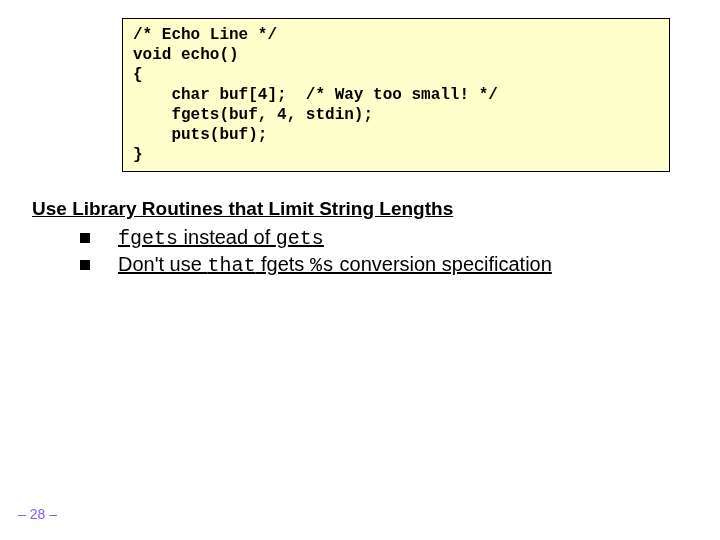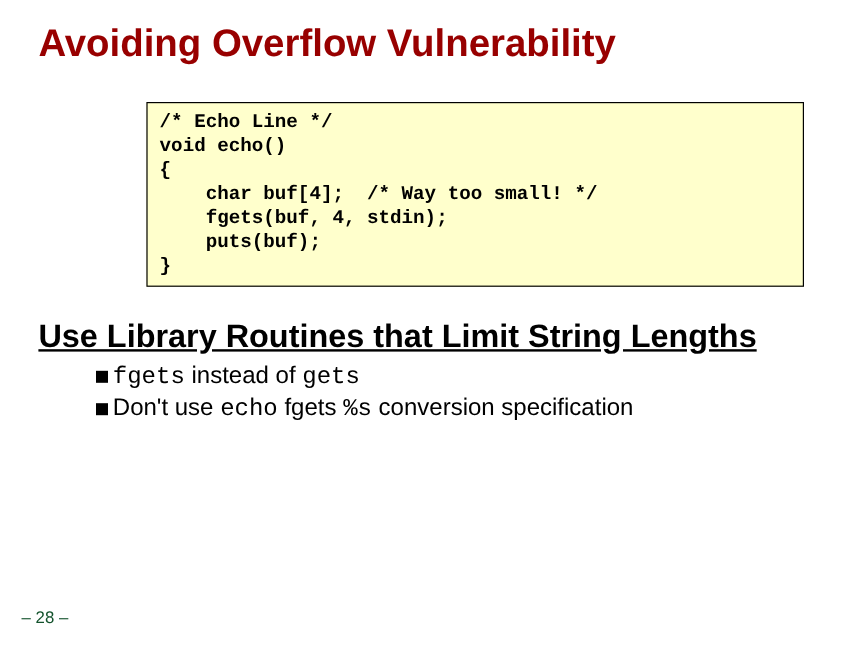--- a/index.html
+++ b/index.html
@@ -31,36 +31,37 @@
     border: 1.5px solid #000;
     padding: 6px 10px 6px 10px;
     font-family: "Courier New", Courier, monospace;
     font-size: 16px;
     font-weight: bold;
     line-height: 1.25;
     white-space: pre;
     box-sizing: border-box;
   }
   .subhead {
-    font-size: 27px;
+    font-size: 19px;
     font-weight: bold;
     color: #000;
     text-decoration: underline;
     margin: 0 0 6px 0;
   }
   .bullets {
     list-style: none;
     margin: 0 0 0 48px;
     padding: 0;
   }
   .bullets > li {
     font-size: 20px;
     margin: 3px 0;
     position: relative;
-    padding-left: 14px;
+    padding-left: 38px;
+    text-decoration: underline;
   }
   .bullets > li::before {
     content: "";
     position: absolute;
     left: 0;
     top: 7px;
     width: 10px;
     height: 10px;
     background: #000;
   }
@@ -86,44 +87,43 @@
     border-radius: 50%;
   }
   .mono {
     font-family: "Courier New", Courier, monospace;
   }
   .page-num {
     position: absolute;
     left: 18px;
     bottom: 18px;
     font-size: 14px;
-    color: #14532d;
+    color: #8b5cf6;
   }
 </style>
 </head>
 <body>
 
 <div class="slide">
 
-  <h1 class="title">Avoiding Overflow Vulnerability</h1>
 
   <div class="code-box"><span>/* Echo Line */</span>
 <span>void echo()</span>
 <span>{</span>
 <span>    char buf[4];  /* Way too small! */</span>
 <span>    fgets(buf, 4, stdin);</span>
 <span>    puts(buf);</span>
 <span>}</span></div>
 
   <div class="subhead">Use Library Routines that Limit String Lengths</div>
 
   <ul class="bullets">
     <li>
       <span class="mono">fgets</span><span> instead of </span><span class="mono">gets</span>
     </li>
     <li>
-      <span>Don't use </span><span class="mono">echo</span><span> fgets </span><span class="mono">%s</span><span> conversion specification</span>
+      <span>Don't use </span><span class="mono">that</span><span> fgets </span><span class="mono">%s</span><span> conversion specification</span>
     </li>
   </ul>
 
   <div class="page-num">– 28 –</div>
 
 </div>
 
 </body></html>

